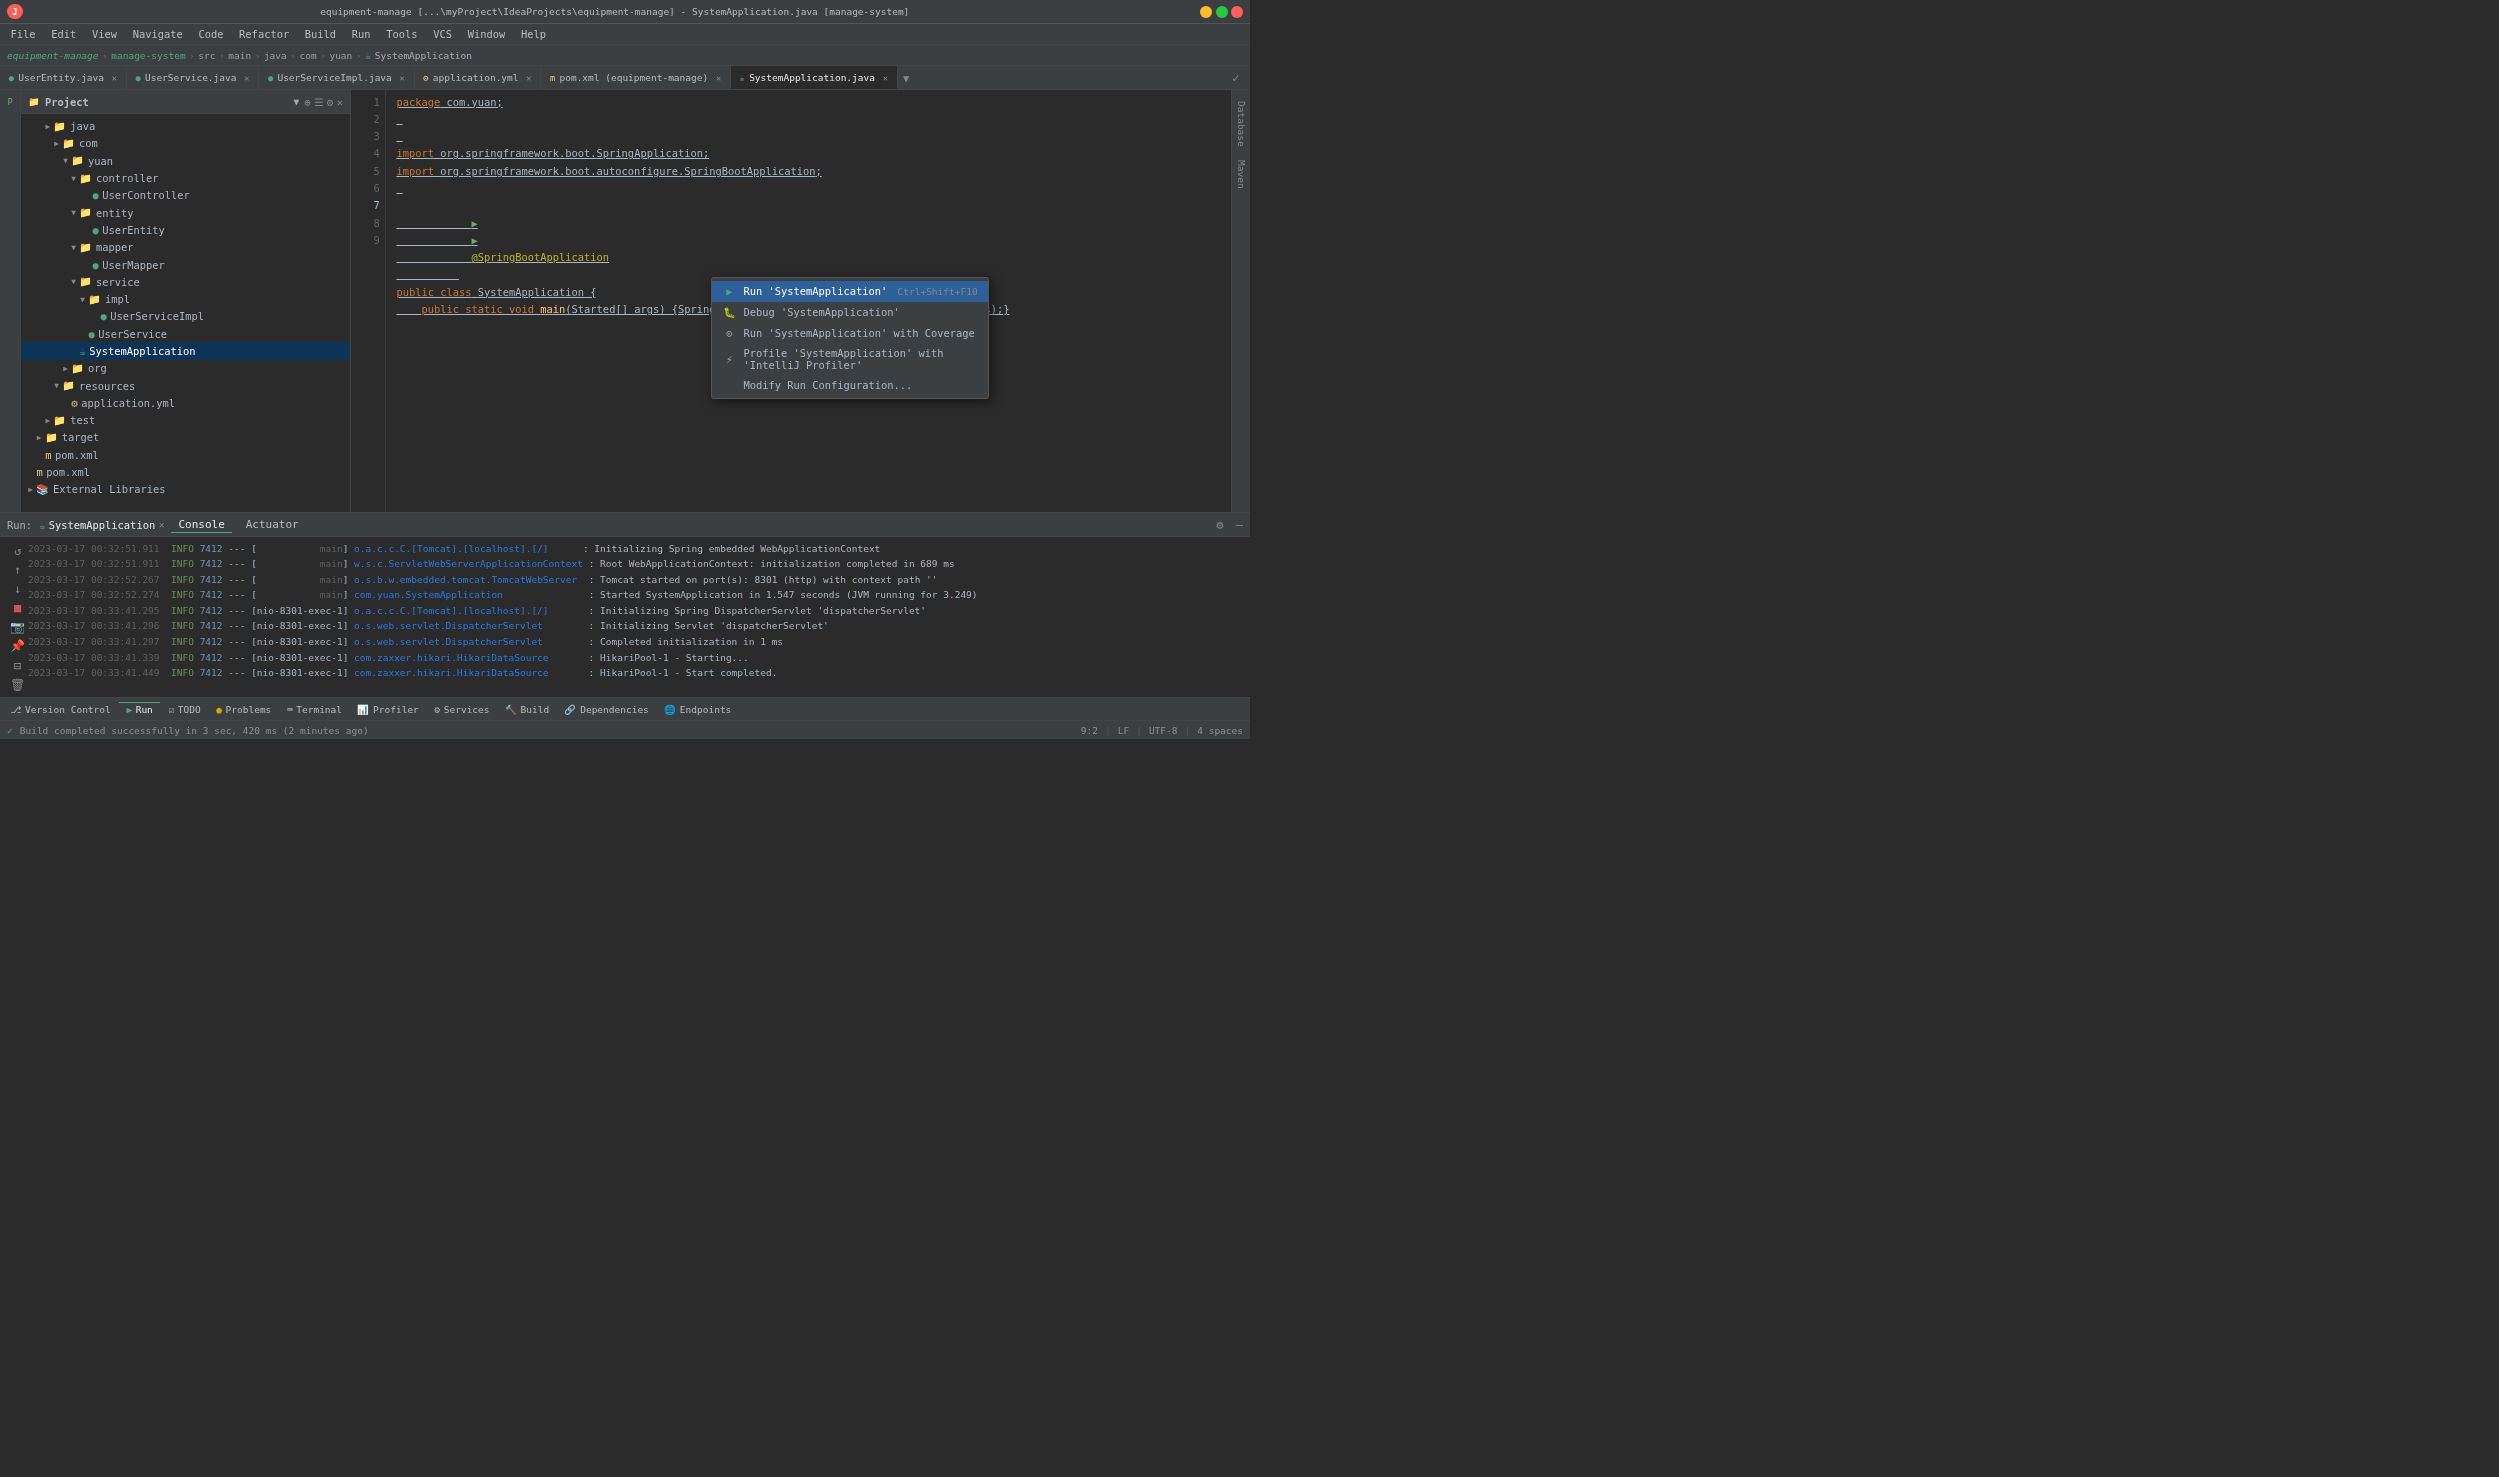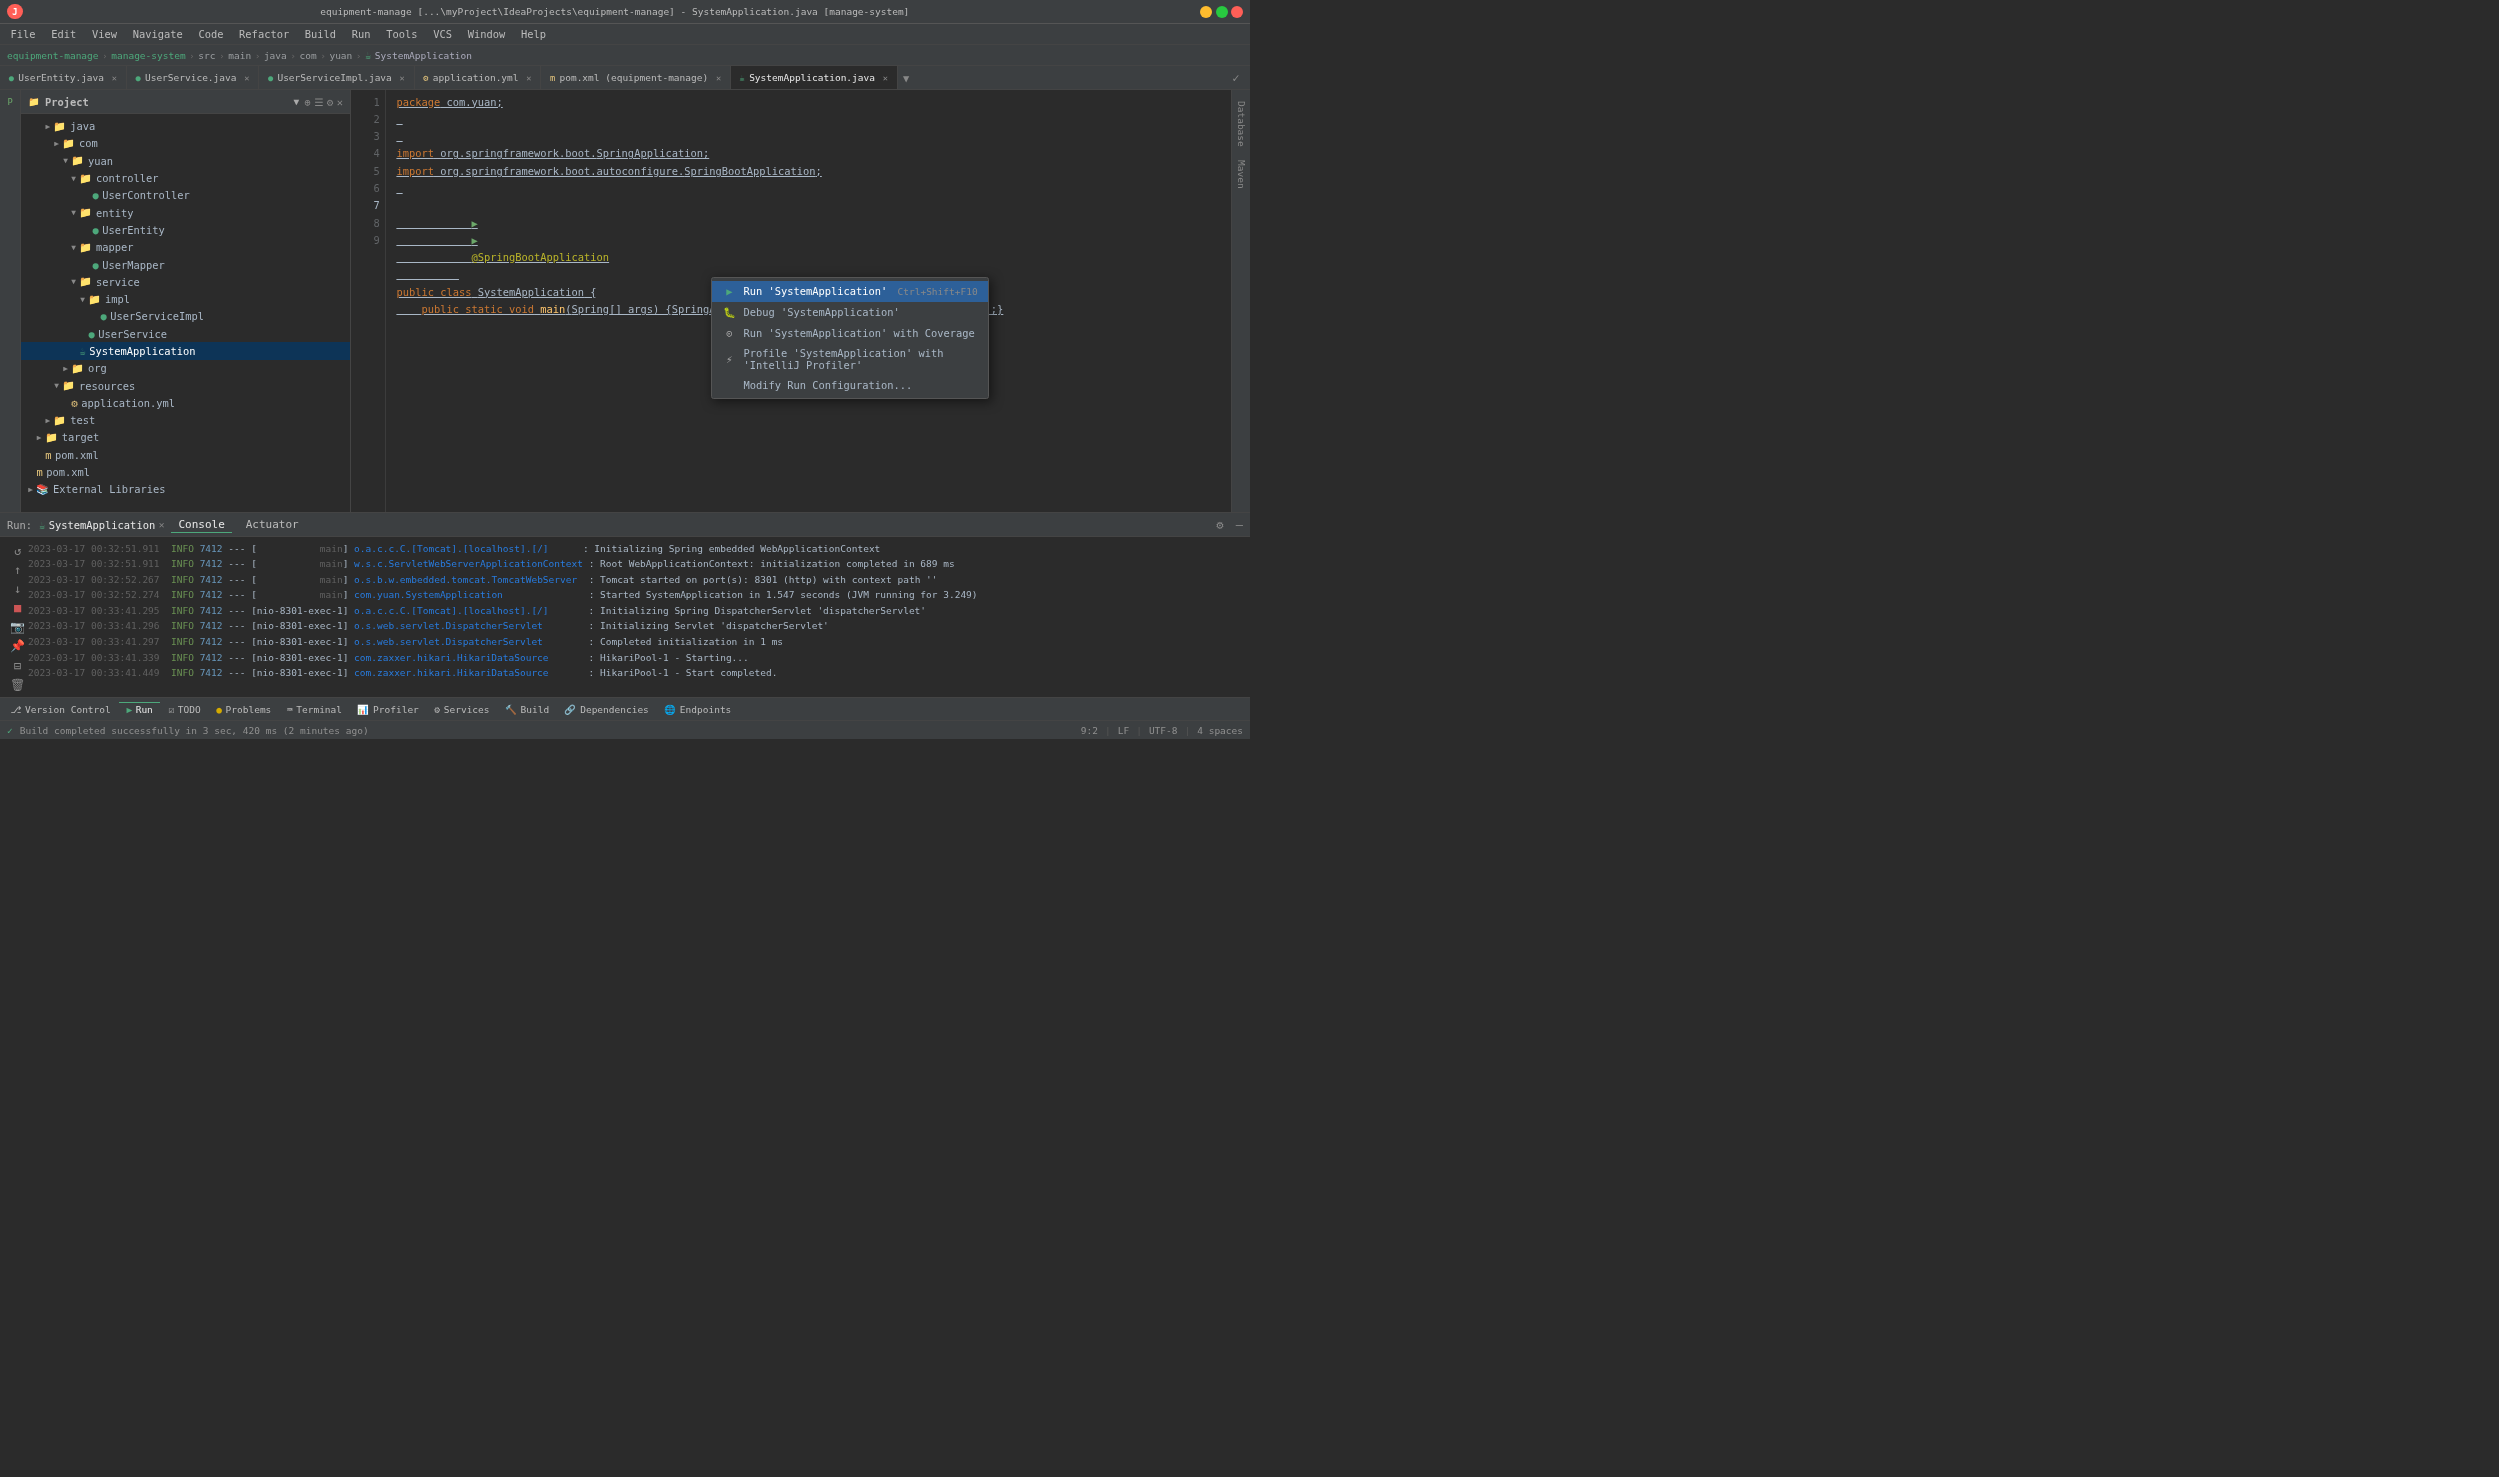--- a/index.html
+++ b/index.html
@@ -409,21 +409,21 @@
   <span>Refactor</span>
   <span>Build</span>
   <span>Run</span>
   <span>Tools</span>
   <span>VCS</span>
   <span>Window</span>
   <span>Help</span>
 </div>
 
 <div id="breadcrumb-bar">
-  <span style="color:#4da87b;">equipment-manage</span>
+  <span style="color:#4da87b;font-style:italic;">equipment-manage</span>
   <span class="sep">›</span>
   <span style="color:#4da87b;">manage-system</span>
   <span class="sep">›</span>
   <span>src</span>
   <span class="sep">›</span>
   <span>main</span>
   <span class="sep">›</span>
   <span>java</span>
   <span class="sep">›</span>
   <span>com</span>
@@ -648,21 +648,21 @@
           <div class="code-line">&nbsp;</div>
           <div class="code-line"><span class="kw">import</span> org.springframework.boot.<span class="cls">SpringApplication</span>;</div>
           <div class="code-line"><span class="kw">import</span> org.springframework.boot.autoconfigure.<span class="cls">SpringBootApplication</span>;</div>
           <div class="code-line">&nbsp;</div>
           <div class="code-line">
             <span style="color:#6ca86a;font-size:10.4px;">▶</span>
             <span style="color:#6ca86a;font-size:10.4px;">▶</span>
             <span class="ann">@SpringBootApplication</span>
           </div>
           <div class="code-line"><span class="kw">public class</span> <span style="color:#a9b7c6">SystemApplication</span> {</div>
-          <div class="code-line">    <span class="kw">public static void</span> <span class="fn">main</span>(<span class="cls">Spring</span>[] args) {<span class="cls">SpringApplication</span>.<span class="fn">run</span>(<span class="cls">SystemApplication</span>.<span class="kw">class</span>,args);}</div>
+          <div class="code-line">    <span class="kw">public static void</span> <span class="fn">main</span>(<span class="cls">Started</span>[] args) {<span class="cls">SpringApplication</span>.<span class="fn">run</span>(<span class="cls">SystemApplication</span>.<span class="kw">class</span>,args);}</div>
         </div>
 
         <div id="context-menu">
           <div class="ctx-item highlighted">
             <span class="ctx-icon" style="color:#4da87b;">▶</span>
             <span class="ctx-label">Run 'SystemApplication'</span>
             <span class="ctx-shortcut">Ctrl+Shift+F10</span>
           </div>
           <div class="ctx-item">
             <span class="ctx-icon" style="color:#6897bb;">🐛</span>

